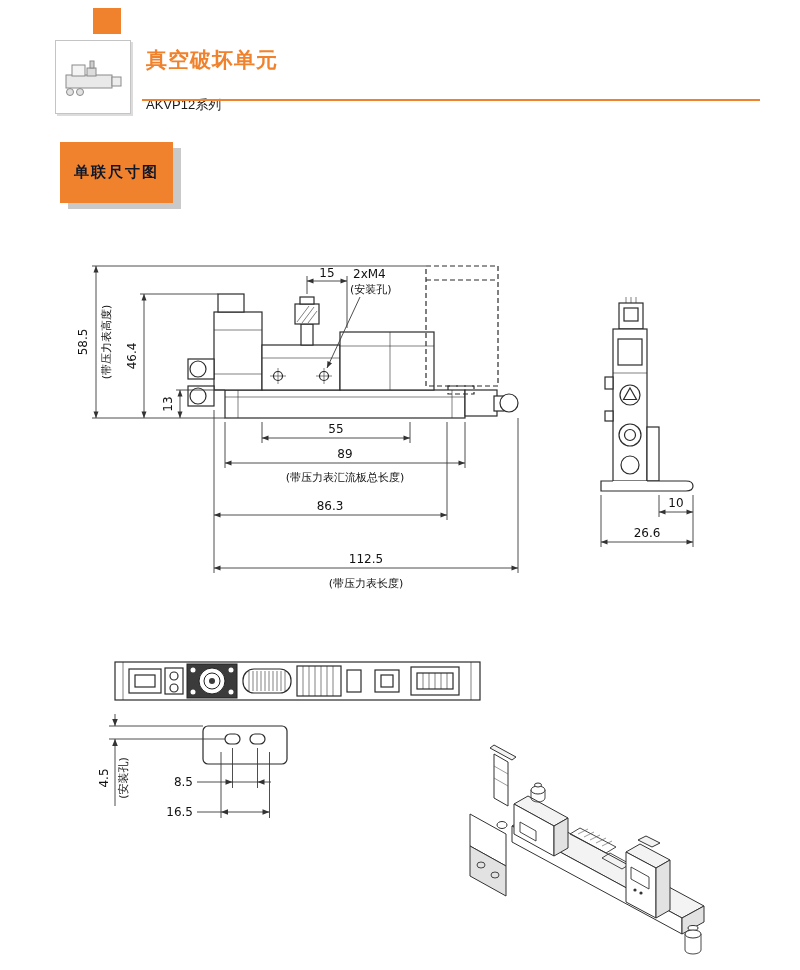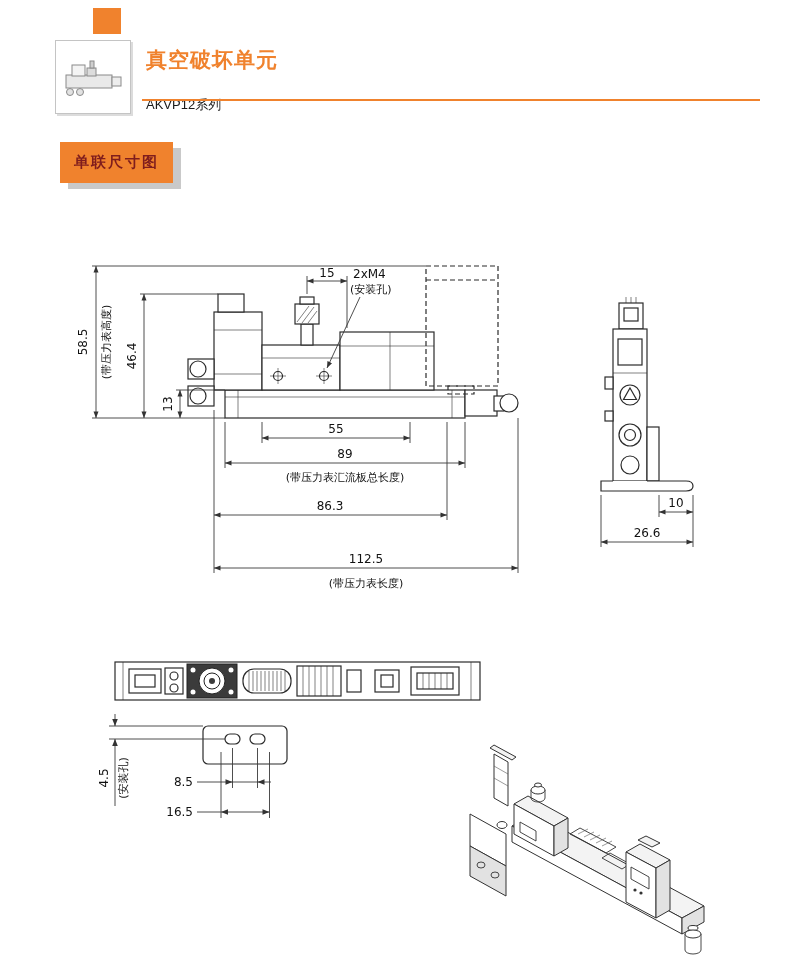--- a/index.html
+++ b/index.html
@@ -12,22 +12,22 @@
   .thumb { position:absolute; left:55px; top:40px; width:76px; height:74px; border:1px solid #c4c4c4;
            background:#fff; box-shadow:2px 2px 0 #dcdcdc; display:flex; align-items:center; justify-content:center; }
 
   .titles { position:absolute; left:146px; top:46px; }
   .page-title { font-size:21px; font-weight:bold; letter-spacing:1px; color:var(--accent,#F0822D); }
   .series { font-size:13px; color:#1a1a1a; margin-top:22px; }
   .rule { position:absolute; left:142px; top:99px; width:618px; height:2px; background:var(--accent,#F0822D); }
 
   .badge-wrap { position:absolute; left:60px; top:142px; display:inline-block; }
   .badge-shadow { position:absolute; left:8px; top:6px; width:100%; height:100%; background:#c9c9c9; }
-  .badge { position:relative; z-index:1; display:inline-block; background:var(--accent,#F0822D); color:#7f1d1d;
-           font-size:15px; font-weight:bold; padding:11px 14px; letter-spacing:2px; }
+  .badge { position:relative; z-index:1; display:inline-block; background:var(--accent,#F0822D); color:#0f172a;
+           font-size:15px; font-weight:bold; padding:21px 14px; letter-spacing:2px; }
 
   svg.drawing { position:absolute; }
   .side-view { left:50px;  top:250px; }
   .end-view  { left:585px; top:285px; }
   .top-view  { left:75px;  top:648px; }
   .iso-view  { left:450px; top:728px; }
 
   
   .pf  { fill:#fff; stroke:#2b2b2b; stroke-width:1.2; }
   .pn  { fill:none; stroke:#2b2b2b; stroke-width:1.2; }

